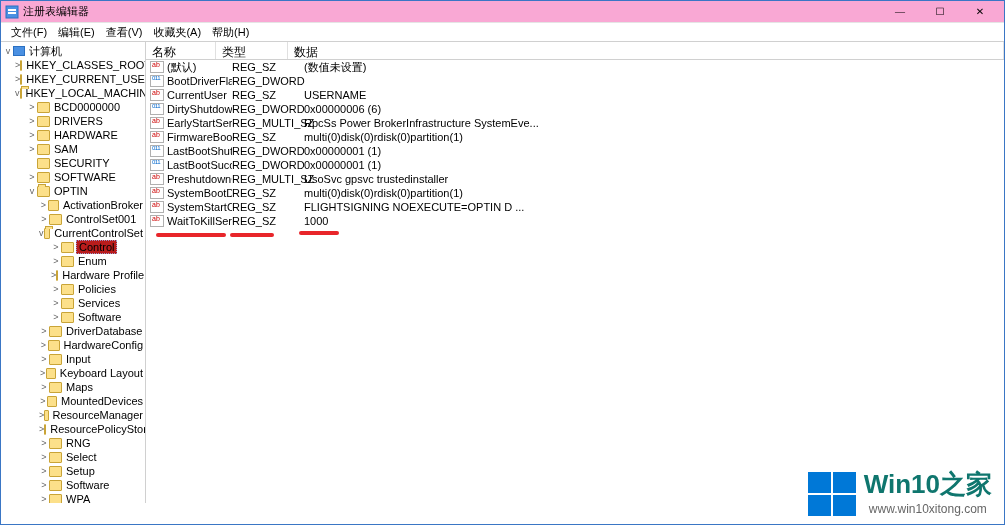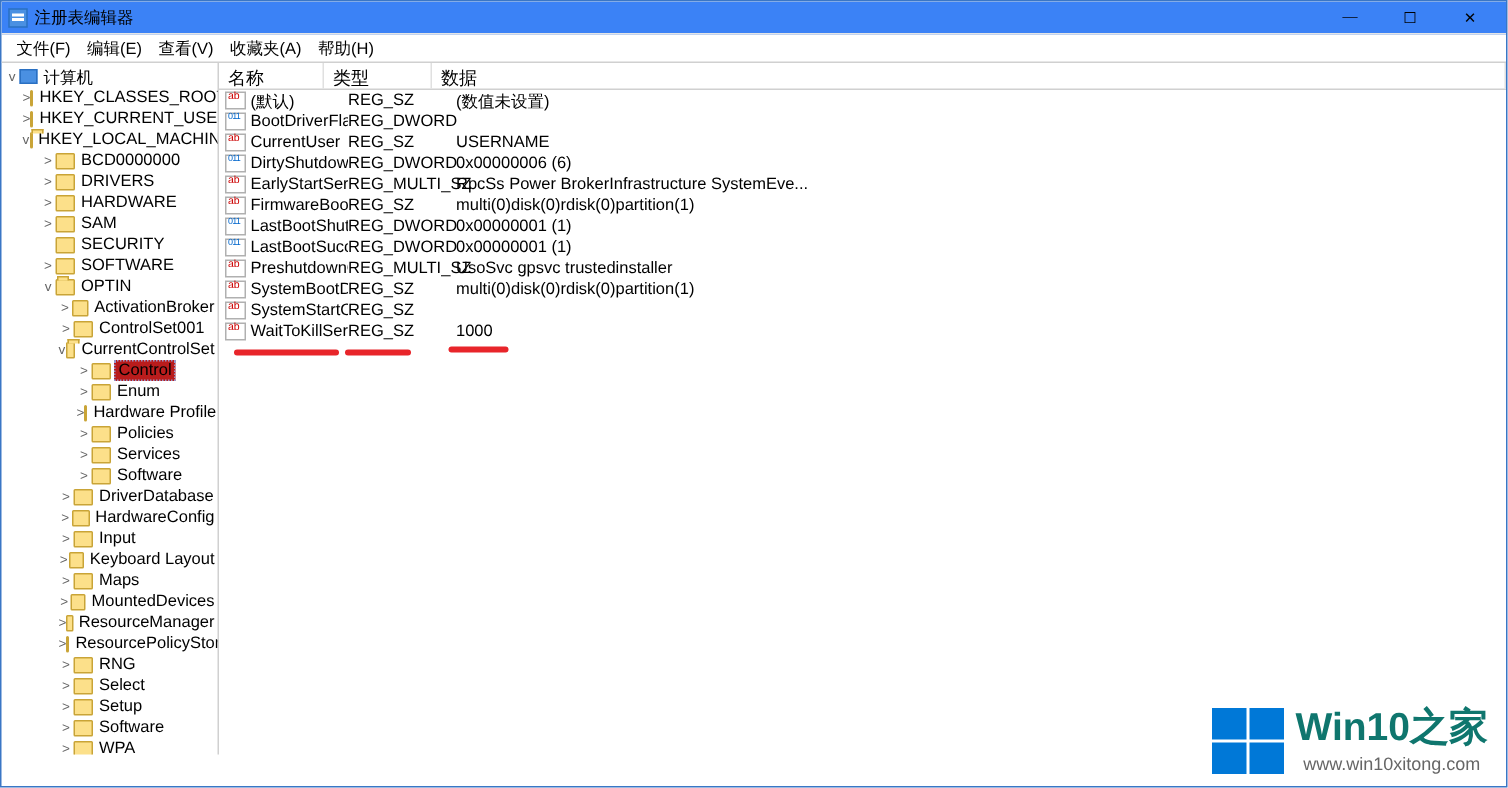--- a/index.html
+++ b/index.html
@@ -1,17 +1,17 @@
 <!DOCTYPE html>
 <html><head>
 <meta charset="utf-8">
 <style>
 * { margin:0; padding:0; box-sizing:border-box; }
 body { font-family:"Microsoft YaHei","Segoe UI",sans-serif; font-size:11px; background:#fff; color:#000; width:1005px; height:525px; position:relative; overflow:hidden; border:1px solid #3a76c5; }
-.titlebar { height:22px; background:#3b82f6; display:flex; align-items:center; padding:0 4px; border-bottom:1px solid #e5e5e5; }
+.titlebar { height:22px; background:#f9a8d4; display:flex; align-items:center; padding:0 4px; border-bottom:1px solid #e5e5e5; }
 .titlebar .icon { width:14px; height:14px; margin-right:4px; }
 .titlebar .title { flex:1; font-size:11px; }
 .winctl { display:flex; }
 .winctl div { width:40px; height:22px; display:flex; align-items:center; justify-content:center; font-size:10px; font-family:Segoe UI Symbol; }
 .menubar { height:18px; display:flex; gap:3px; padding:0 6px; font-size:11px; align-items:center; }
 .menubar span { padding:1px 4px; cursor:default; }
 .client { display:flex; height:462px; border-top:1px solid #d0d0d0; }
 .tree { width:145px; border-right:1px solid #d0d0d0; overflow:hidden; padding-top:2px; }
 .tree-row { display:flex; align-items:center; height:14px; white-space:nowrap; cursor:default; }
 .tree-row.sel .label { background:#b91c1c; border:1px dotted #99c; }
@@ -298,20 +298,21 @@
         <div class="list-row">
           <span class="vi"></span>
           <span class="n">SystemBootDe...</span>
           <span class="t">REG_SZ</span>
           <span class="d">multi(0)disk(0)rdisk(0)partition(1)</span>
         </div>
         <div class="list-row">
           <span class="vi"></span>
           <span class="n">SystemStartO...</span>
           <span class="t">REG_SZ</span>
+          <span class="d"> FLIGHTSIGNING  NOEXECUTE=OPTIN D        ...</span>
         </div>
         <div class="list-row">
           <span class="vi"></span>
           <span class="n">WaitToKillServ...</span>
           <span class="t">REG_SZ</span>
           <span class="d">1000</span>
         </div>
       </div>
   </div>
 </div>

